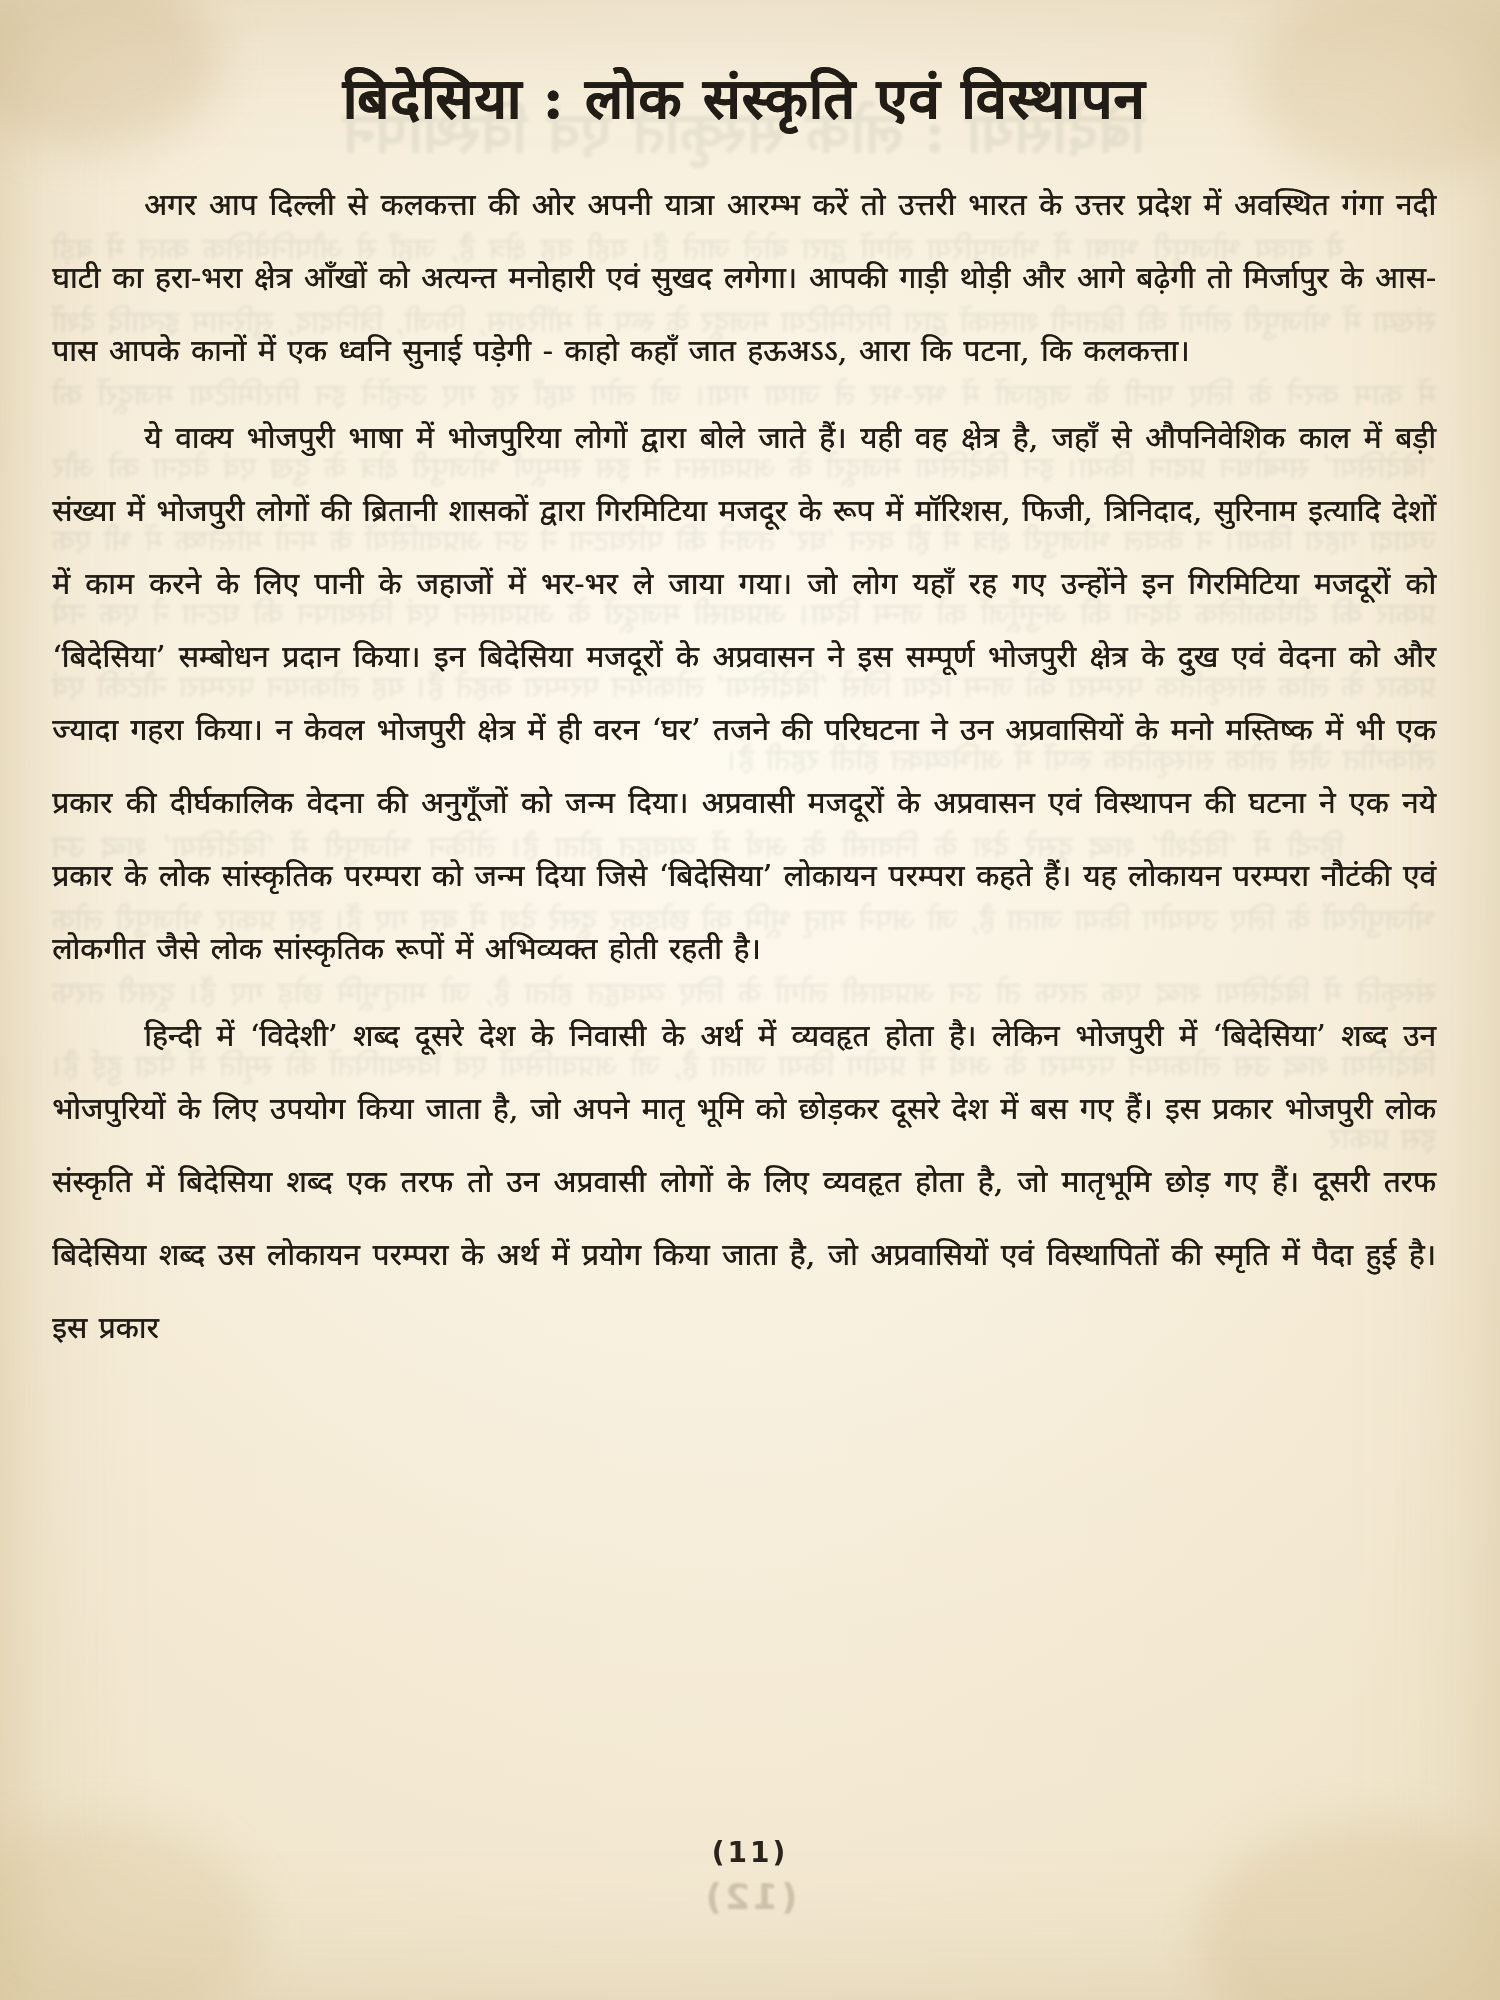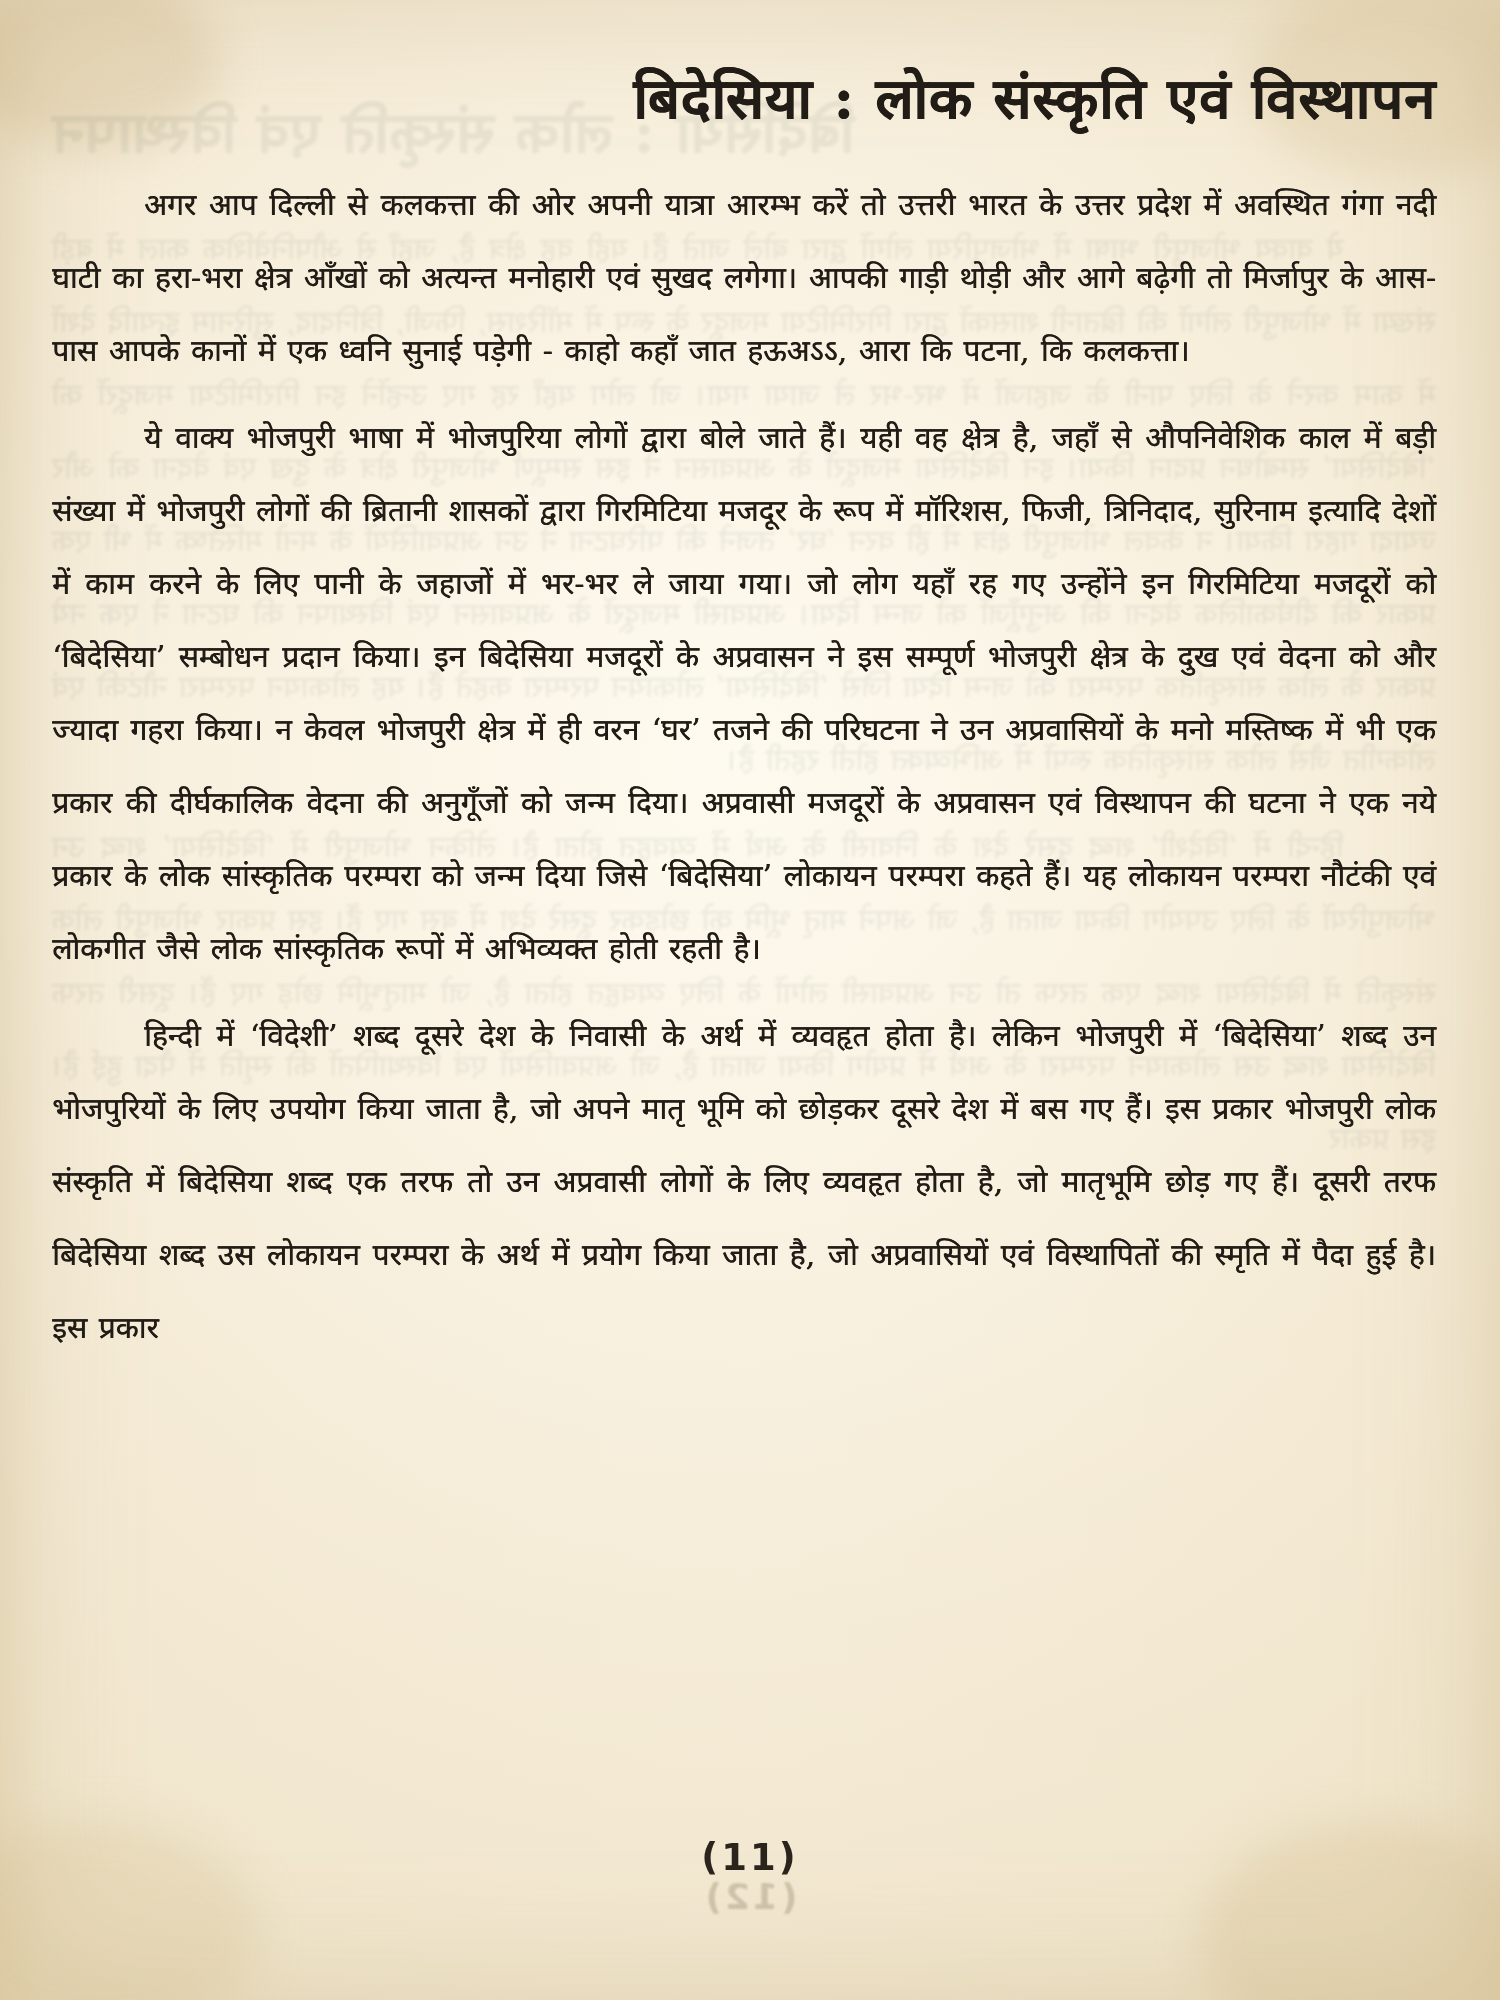--- a/index.html
+++ b/index.html
@@ -40,21 +40,21 @@
   .ghost-layer .title { margin-bottom: 44px; }
   .text-layer {
     position: absolute;
     left: 52px;
     right: 64px;
     top: 58px;
     z-index: 2;
     color: #211c15;
   }
   .title {
-    text-align: right;
+    text-align: center;
     font-size: 56px;
     font-weight: bold;
     letter-spacing: 1px;
     margin: 0 0 34px 0;
     text-shadow: 0.6px 0 0 currentColor;
   }
   .para {
     font-size: 30px;
     line-height: 73px;
     text-align: justify;
@@ -63,21 +63,21 @@
     text-shadow: 0.4px 0 0 currentColor;
     word-spacing: 2px;
   }
   .page-number {
     position: absolute;
     left: 0;
     right: 0;
     top: 1836px;
     text-align: center;
     font-family: "DejaVu Sans", "Liberation Sans", sans-serif;
-    font-size: 37px;
+    font-size: 28px;
     font-weight: bold;
     letter-spacing: 3px;
     color: #2a241c;
     z-index: 2;
   }
   .ghost-page-number {
     position: absolute;
     left: 0;
     right: 0;
     top: 1876px;

